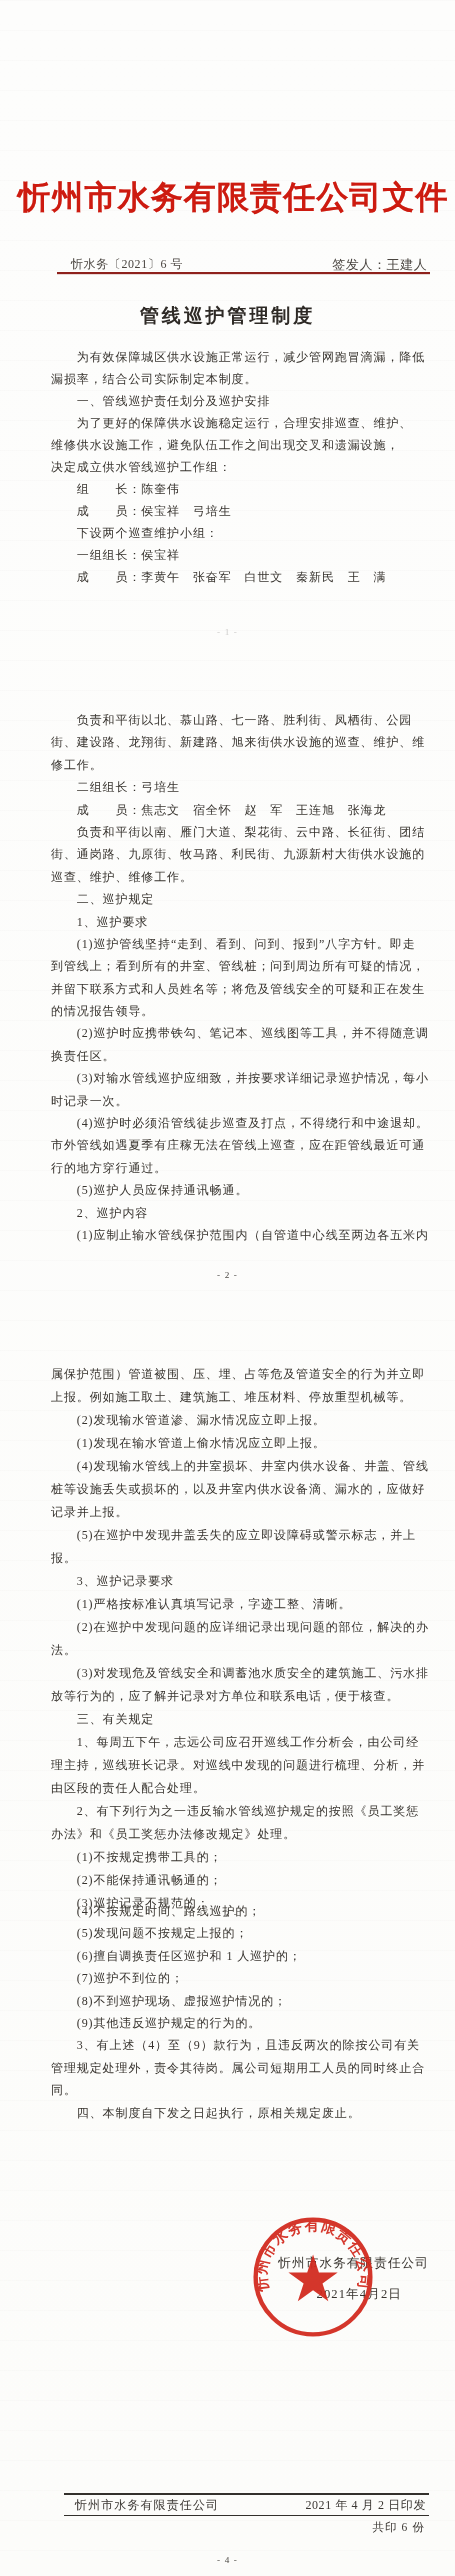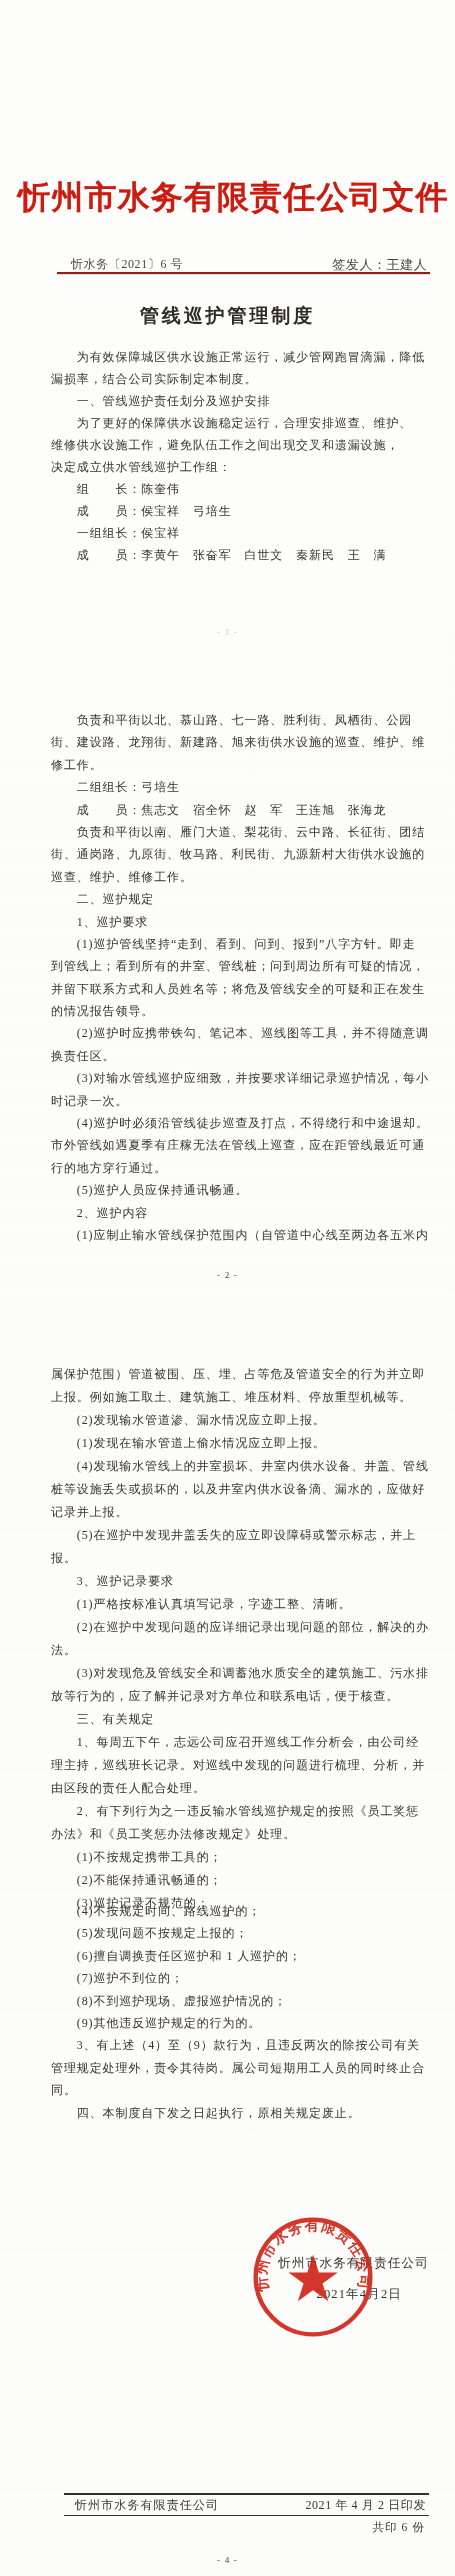--- a/index.html
+++ b/index.html
@@ -75,20 +75,21 @@
 
   <div class="abs body p1">
       <div class="line">　　为有效保障城区供水设施正常运行，减少管网跑冒滴漏，降低</div>
       <div class="line">漏损率，结合公司实际制定本制度。</div>
       <div class="line">　　一、管线巡护责任划分及巡护安排</div>
       <div class="line">　　为了更好的保障供水设施稳定运行，合理安排巡查、维护、</div>
       <div class="line">维修供水设施工作，避免队伍工作之间出现交叉和遗漏设施，</div>
       <div class="line">决定成立供水管线巡护工作组：</div>
       <div class="line">　　组　　长：陈奎伟</div>
       <div class="line">　　成　　员：侯宝祥　弓培生</div>
+      <div class="line">　　下设两个巡查维护小组：</div>
       <div class="line">　　一组组长：侯宝祥</div>
       <div class="line">　　成　　员：李黄午　张奋军　白世文　秦新民　王　满</div>
     </div>
   <div class="abs pageno pn1">- 1 -</div>
 
   <div class="abs body p2">
       <div class="line">　　负责和平街以北、慕山路、七一路、胜利街、凤栖街、公园</div>
       <div class="line">街、建设路、龙翔街、新建路、旭来街供水设施的巡查、维护、维</div>
       <div class="line">修工作。</div>
       <div class="line">　　二组组长：弓培生</div>

